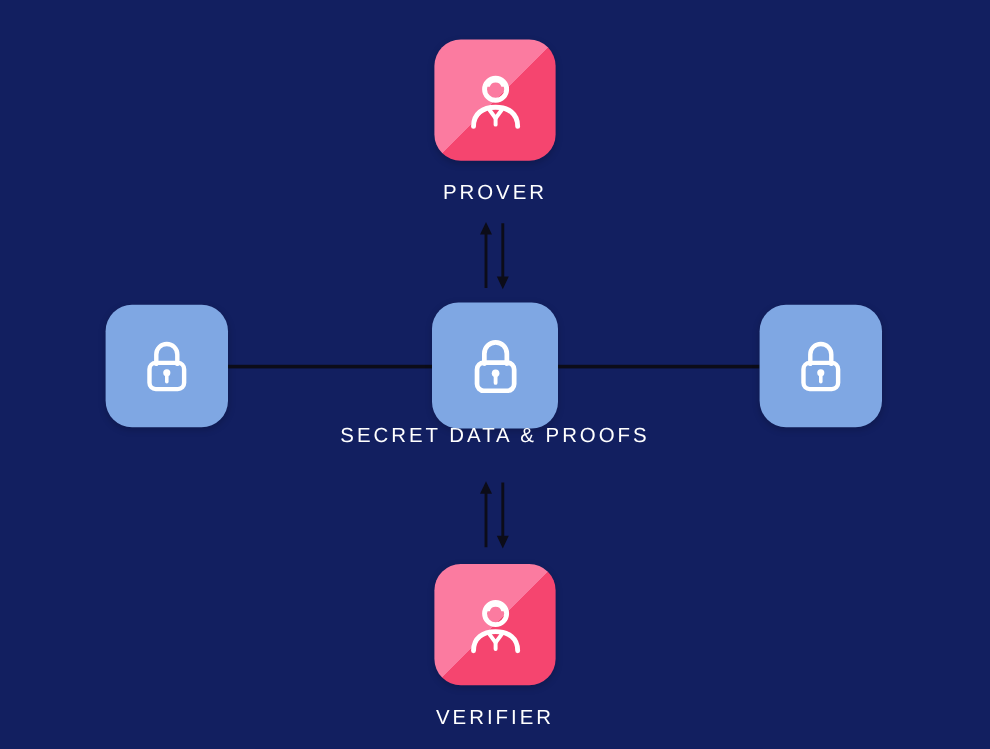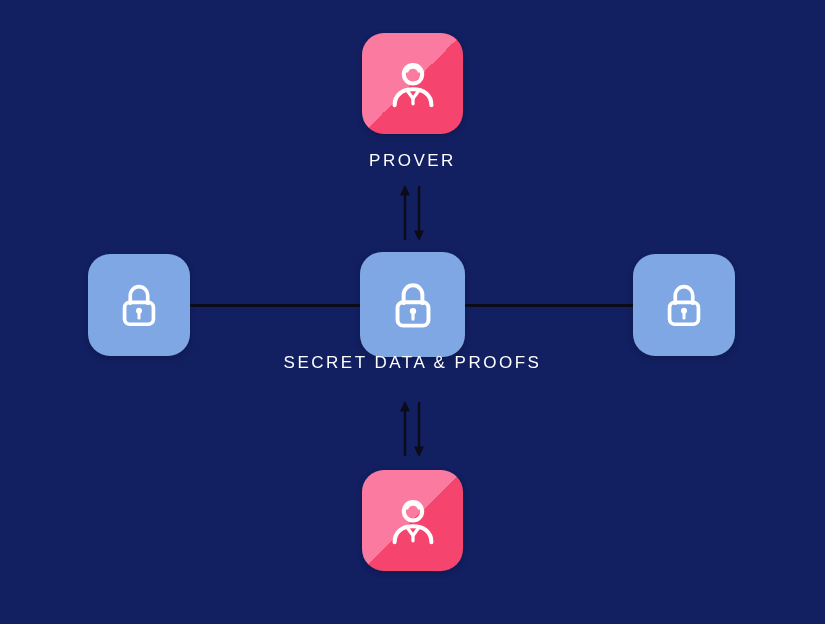--- a/index.html
+++ b/index.html
@@ -146,14 +146,15 @@
 
   <div class="tile tile-pink" style="left:362px; top:470px; width:101px; height:101px;">
     <svg class="icon" width="62" height="62" viewBox="0 0 64 64" fill="none" stroke="currentColor" stroke-width="4.2" stroke-linecap="round" stroke-linejoin="round">
       <circle cx="32" cy="22" r="9.5"></circle>
       <path d="M22.8 20 A9.5 9.5 0 0 1 41.2 20 L37 20 A5.2 5.2 0 0 0 27 20 Z" fill="currentColor" stroke="none"></path>
       <path d="M13 54 C13 43 21 37.5 32 37.5 C43 37.5 51 43 51 54"></path>
       <path d="M26.5 39.5 L32 47 L37.5 39.5" stroke-width="3.4"></path>
       <path d="M32 47 L32 52.5" stroke-width="3.4"></path>
     </svg>
   </div>
+  <div class="node-label" style="top:588px;">VERIFIER</div>
 
 </div>
 
 </body></html>

